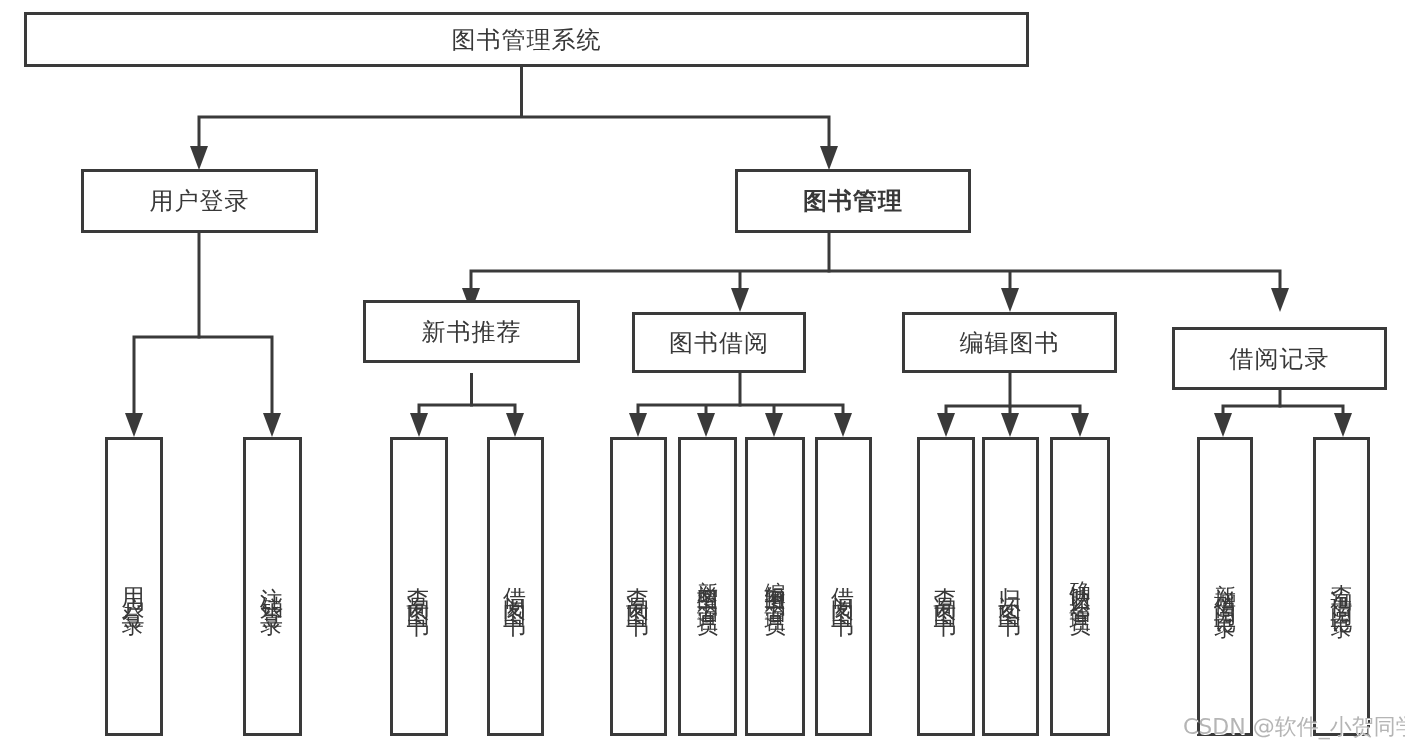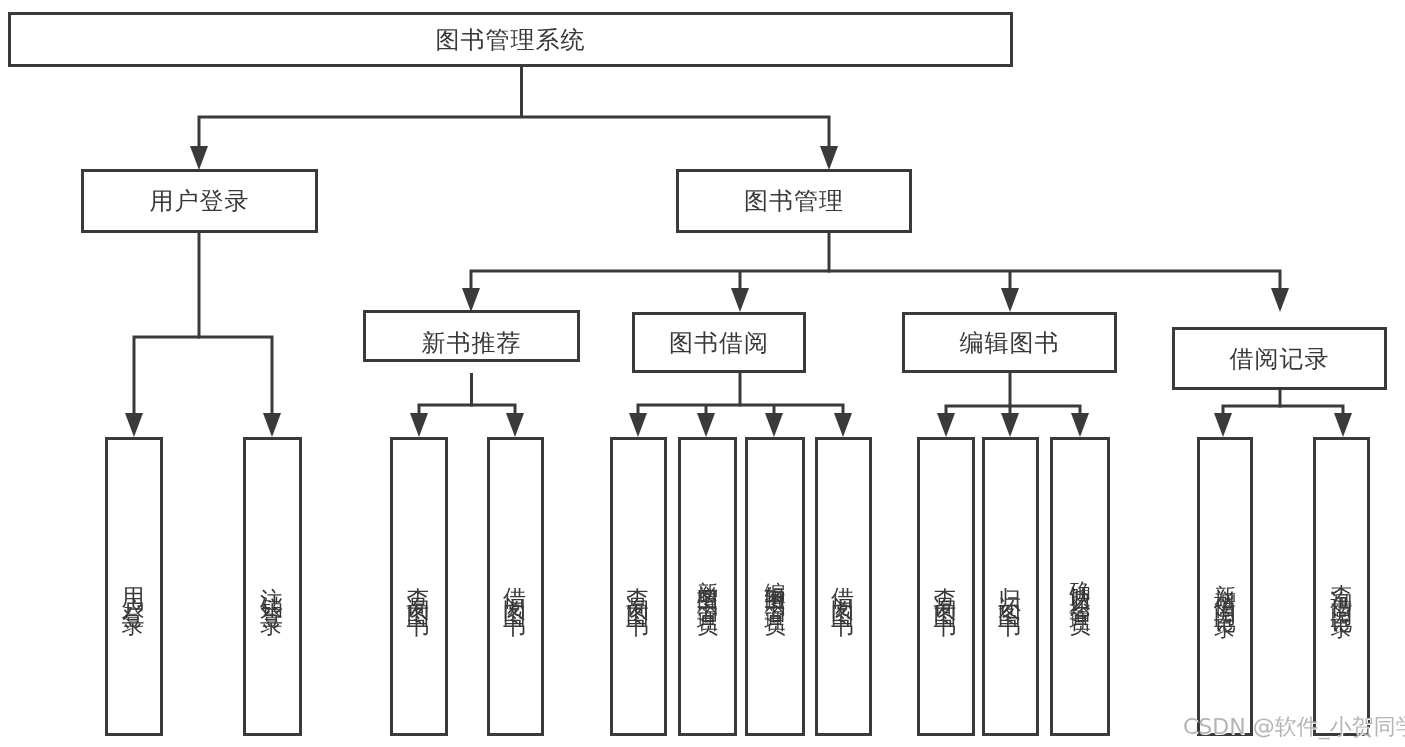--- a/index.html
+++ b/index.html
@@ -94,32 +94,32 @@
     <polygon points="937,413 955,413 946,437"></polygon>
     <polygon points="1001,413 1019,413 1010,437"></polygon>
     <polygon points="1071,413 1089,413 1080,437"></polygon>
 
     <path d="M1280 376 V407.5"></path>
     <path d="M1223 416 V406 H1343 V416"></path>
     <polygon points="1214,413 1232,413 1223,437"></polygon>
     <polygon points="1334,413 1352,413 1343,437"></polygon>
   </svg>
 
-  <div class="hbox" style="left:8px;top:12px;width:1005px;height:55px;">
+  <div class="hbox" style="left:24px;top:12px;width:1005px;height:55px;">
     <span>图书管理系统</span>
   </div>
 
   <div class="hbox" style="left:81px;top:169px;width:237px;height:64px;">
     <span>用户登录</span>
   </div>
-  <div class="hbox" style="left:676px;top:169px;width:236px;height:64px;">
+  <div class="hbox" style="left:735px;top:169px;width:236px;height:64px;font-weight:bold;">
     <span>图书管理</span>
   </div>
 
-  <div class="hbox" style="left:363px;top:310px;width:217px;height:52px;align-items:flex-end;">
+  <div class="hbox" style="left:363px;top:300px;width:217px;height:63px;">
     <span>新书推荐</span>
   </div>
   <div class="hbox" style="left:632px;top:312px;width:174px;height:61px;">
     <span>图书借阅</span>
   </div>
   <div class="hbox" style="left:902px;top:312px;width:215px;height:61px;">
     <span>编辑图书</span>
   </div>
   <div class="hbox" style="left:1172px;top:327px;width:215px;height:63px;">
     <span>借阅记录</span>

